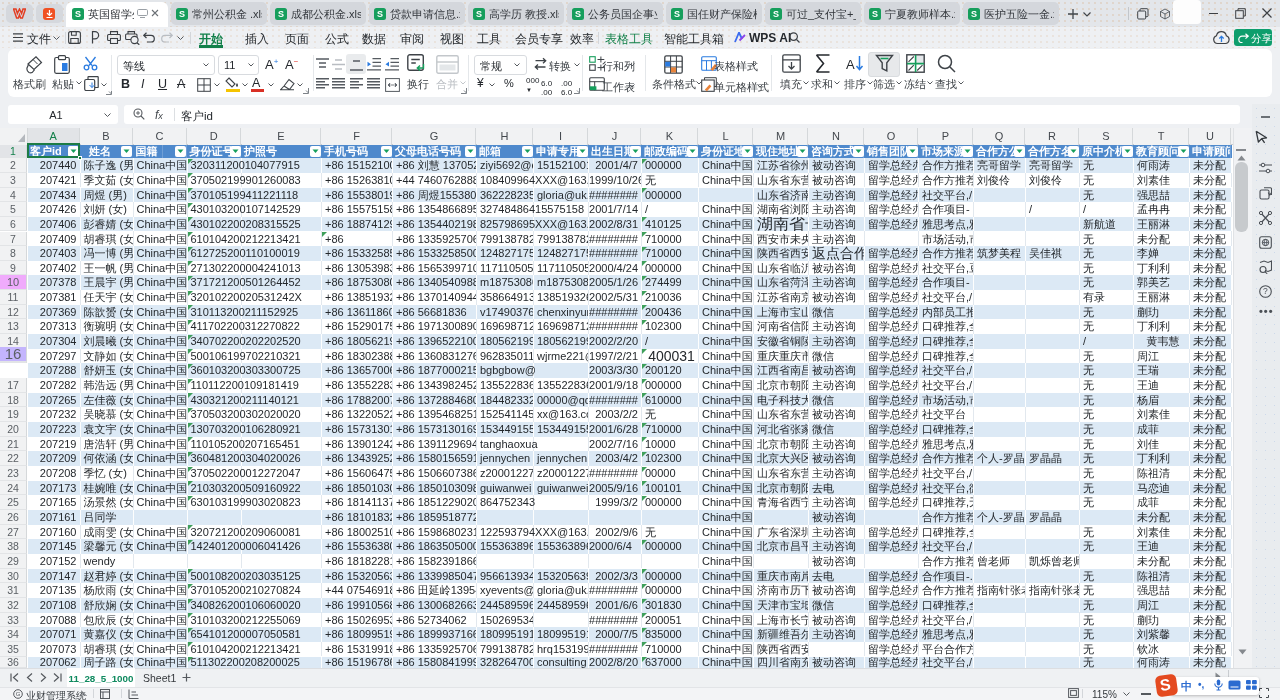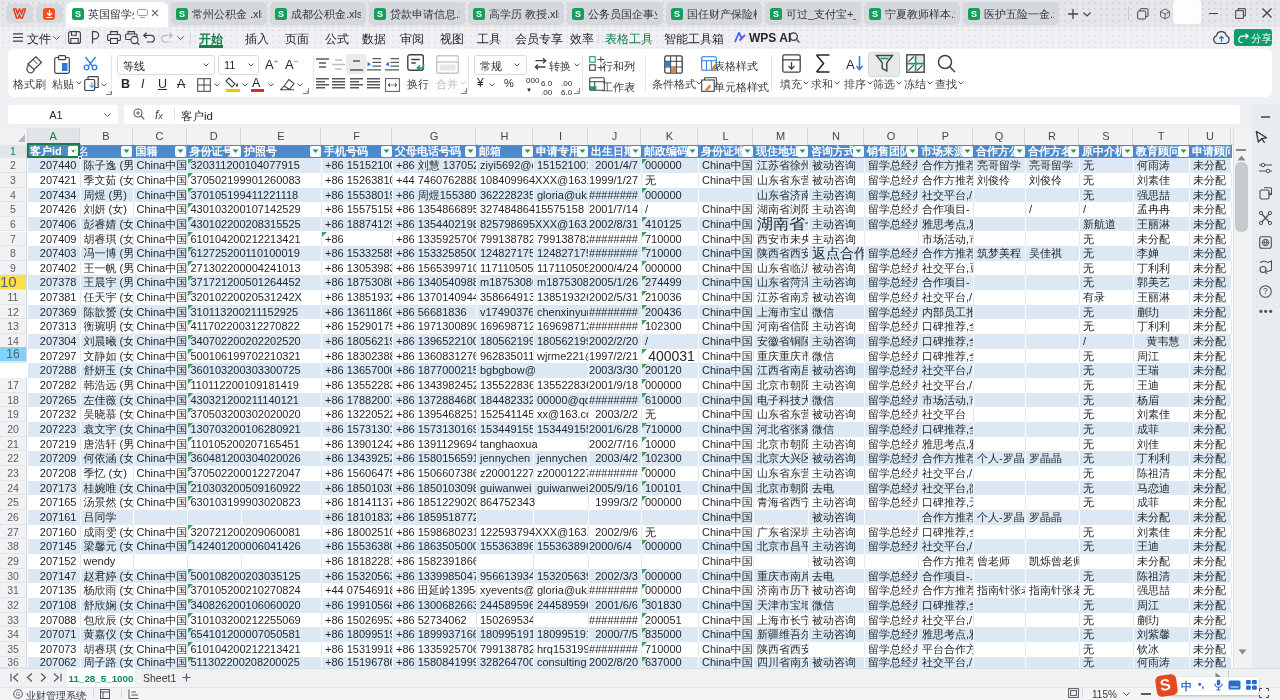--- a/index.html
+++ b/index.html
@@ -449,27 +449,27 @@
 <div class="ab" style="left:1190px;top:128px;width:41px;height:16.7px;background:#f1f2f3;border-right:1px solid #d5d8da;font-size:11px;color:#43484d;text-align:center;line-height:16px;font-weight:normal;">U</div>
 <div class="ab" style="left:0;top:144.7px;width:27px;height:13.5px;background:#e2e4e7;border-right:1px solid #d5d8da;border-bottom:1px solid #e2e4e6;font-size:10.5px;color:#13804a;text-align:center;line-height:13.5px">1</div>
 <div class="ab" style="left:0;top:158.2px;width:27px;height:14.66px;background:#f1f2f3;border-right:1px solid #d5d8da;border-bottom:1px solid #e2e4e6;font-size:10.5px;color:#5b6065;text-align:center;line-height:14.66px">2</div>
 <div class="ab" style="left:0;top:172.86px;width:27px;height:14.66px;background:#f1f2f3;border-right:1px solid #d5d8da;border-bottom:1px solid #e2e4e6;font-size:10.5px;color:#5b6065;text-align:center;line-height:14.66px">3</div>
 <div class="ab" style="left:0;top:187.52px;width:27px;height:14.66px;background:#f1f2f3;border-right:1px solid #d5d8da;border-bottom:1px solid #e2e4e6;font-size:10.5px;color:#5b6065;text-align:center;line-height:14.66px">4</div>
 <div class="ab" style="left:0;top:202.18px;width:27px;height:14.66px;background:#f1f2f3;border-right:1px solid #d5d8da;border-bottom:1px solid #e2e4e6;font-size:10.5px;color:#5b6065;text-align:center;line-height:14.66px">5</div>
 <div class="ab" style="left:0;top:216.84px;width:27px;height:14.66px;background:#f1f2f3;border-right:1px solid #d5d8da;border-bottom:1px solid #e2e4e6;font-size:10.5px;color:#5b6065;text-align:center;line-height:14.66px">6</div>
 <div class="ab" style="left:0;top:231.5px;width:27px;height:14.66px;background:#f1f2f3;border-right:1px solid #d5d8da;border-bottom:1px solid #e2e4e6;font-size:10.5px;color:#5b6065;text-align:center;line-height:14.66px">7</div>
 <div class="ab" style="left:0;top:246.16px;width:27px;height:14.66px;background:#f1f2f3;border-right:1px solid #d5d8da;border-bottom:1px solid #e2e4e6;font-size:10.5px;color:#5b6065;text-align:center;line-height:14.66px">8</div>
 <div class="ab" style="left:0;top:260.82px;width:27px;height:14.66px;background:#f1f2f3;border-right:1px solid #d5d8da;border-bottom:1px solid #e2e4e6;font-size:10.5px;color:#5b6065;text-align:center;line-height:14.66px">9</div>
-<div class="ab" style="left:0;top:275.48px;width:27px;height:14.66px;background:#fde047;border-right:1px solid #d5d8da;border-bottom:1px solid #e2e4e6;font-size:15px;color:#5b6065;line-height:14.66px">10</div>
+<div class="ab" style="left:0;top:275.48px;width:27px;height:14.66px;background:#f0abfc;border-right:1px solid #d5d8da;border-bottom:1px solid #e2e4e6;font-size:11px;color:#5b6065;text-align:center;line-height:14.66px">10</div>
 <div class="ab" style="left:0;top:290.14px;width:27px;height:14.66px;background:#f1f2f3;border-right:1px solid #d5d8da;border-bottom:1px solid #e2e4e6;font-size:10.5px;color:#5b6065;text-align:center;line-height:14.66px">11</div>
 <div class="ab" style="left:0;top:304.8px;width:27px;height:14.66px;background:#f1f2f3;border-right:1px solid #d5d8da;border-bottom:1px solid #e2e4e6;font-size:10.5px;color:#5b6065;text-align:center;line-height:14.66px">12</div>
 <div class="ab" style="left:0;top:319.46px;width:27px;height:14.66px;background:#f1f2f3;border-right:1px solid #d5d8da;border-bottom:1px solid #e2e4e6;font-size:10.5px;color:#5b6065;text-align:center;line-height:14.66px">13</div>
 <div class="ab" style="left:0;top:334.12px;width:27px;height:14.66px;background:#f1f2f3;border-right:1px solid #d5d8da;border-bottom:1px solid #e2e4e6;font-size:10.5px;color:#5b6065;text-align:center;line-height:14.66px">14</div>
 <div class="ab" style="left:0;top:348.78px;width:27px;height:14.66px;background:#f1f2f3;border-right:1px solid #d5d8da;border-bottom:1px solid #e2e4e6;font-size:10.5px;color:#5b6065;text-align:center;line-height:14.66px">15</div>
-<div class="ab" style="left:0;top:347px;width:27px;height:14.66px;background:#7dd3fc;border-right:1px solid #d5d8da;border-bottom:1px solid #e2e4e6;font-size:12px;color:#5b6065;text-align:center;line-height:14.66px">16</div>
+<div class="ab" style="left:0;top:347px;width:27px;height:14.66px;background:#c4b5fd;border-right:1px solid #d5d8da;border-bottom:1px solid #e2e4e6;font-size:15px;color:#5b6065;text-align:center;line-height:14.66px">16</div>
 <div class="ab" style="left:0;top:378.1px;width:27px;height:14.66px;background:#f1f2f3;border-right:1px solid #d5d8da;border-bottom:1px solid #e2e4e6;font-size:10.5px;color:#5b6065;text-align:center;line-height:14.66px">17</div>
 <div class="ab" style="left:0;top:392.76px;width:27px;height:14.66px;background:#f1f2f3;border-right:1px solid #d5d8da;border-bottom:1px solid #e2e4e6;font-size:10.5px;color:#5b6065;text-align:center;line-height:14.66px">18</div>
 <div class="ab" style="left:0;top:407.42px;width:27px;height:14.66px;background:#f1f2f3;border-right:1px solid #d5d8da;border-bottom:1px solid #e2e4e6;font-size:10.5px;color:#5b6065;text-align:center;line-height:14.66px">19</div>
 <div class="ab" style="left:0;top:422.08px;width:27px;height:14.66px;background:#f1f2f3;border-right:1px solid #d5d8da;border-bottom:1px solid #e2e4e6;font-size:10.5px;color:#5b6065;text-align:center;line-height:14.66px">20</div>
 <div class="ab" style="left:0;top:436.74px;width:27px;height:14.66px;background:#f1f2f3;border-right:1px solid #d5d8da;border-bottom:1px solid #e2e4e6;font-size:10.5px;color:#5b6065;text-align:center;line-height:14.66px">21</div>
 <div class="ab" style="left:0;top:451.4px;width:27px;height:14.66px;background:#f1f2f3;border-right:1px solid #d5d8da;border-bottom:1px solid #e2e4e6;font-size:10.5px;color:#5b6065;text-align:center;line-height:14.66px">22</div>
 <div class="ab" style="left:0;top:466.06px;width:27px;height:14.66px;background:#f1f2f3;border-right:1px solid #d5d8da;border-bottom:1px solid #e2e4e6;font-size:10.5px;color:#5b6065;text-align:center;line-height:14.66px">23</div>
 <div class="ab" style="left:0;top:480.72px;width:27px;height:14.66px;background:#f1f2f3;border-right:1px solid #d5d8da;border-bottom:1px solid #e2e4e6;font-size:10.5px;color:#5b6065;text-align:center;line-height:14.66px">24</div>
 <div class="ab" style="left:0;top:495.38px;width:27px;height:14.66px;background:#f1f2f3;border-right:1px solid #d5d8da;border-bottom:1px solid #e2e4e6;font-size:10.5px;color:#5b6065;text-align:center;line-height:14.66px">25</div>
 <div class="ab" style="left:0;top:510.04px;width:27px;height:14.66px;background:#f1f2f3;border-right:1px solid #d5d8da;border-bottom:1px solid #e2e4e6;font-size:10.5px;color:#5b6065;text-align:center;line-height:14.66px">26</div>
@@ -521,21 +521,21 @@
 <div class="ab" style="left:1079px;top:158.2px;width:1px;height:509.8px;background:repeating-linear-gradient(to bottom,rgba(255,255,255,0.95) 0px,rgba(255,255,255,0.95) 14.66px,#e2e8ee 14.66px,#e2e8ee 29.32px)"></div>
 <div class="ab" style="left:1133px;top:158.2px;width:1px;height:509.8px;background:repeating-linear-gradient(to bottom,rgba(255,255,255,0.95) 0px,rgba(255,255,255,0.95) 14.66px,#e2e8ee 14.66px,#e2e8ee 29.32px)"></div>
 <div class="ab" style="left:1189px;top:158.2px;width:1px;height:509.8px;background:repeating-linear-gradient(to bottom,rgba(255,255,255,0.95) 0px,rgba(255,255,255,0.95) 14.66px,#e2e8ee 14.66px,#e2e8ee 29.32px)"></div>
 <div class="ab" style="left:1231px;top:158.2px;width:1px;height:509.8px;background:repeating-linear-gradient(to bottom,rgba(255,255,255,0.95) 0px,rgba(255,255,255,0.95) 14.66px,#e2e8ee 14.66px,#e2e8ee 29.32px)"></div>
 <div class="ab" style="left:28px;top:144.7px;width:1204px;height:13.5px;background:#4e89cc"></div>
 <div class="ab tx" style="left:28px;top:144.7px;width:51.5px;height:13.5px;border-right:1px solid #6f9fd6;font-size:11px;font-weight:bold;color:#fff;line-height:13.5px;padding-left:2px">客户id</div>
 <div class="ab" style="left:68px;top:145.9px;width:11px;height:11px;background:#fff;border-radius:2px"></div>
 <svg class="ab" style="left:70px;top:148.9px" width="7" height="5" viewBox="0 0 7 5">
     <path d="M0.5 0.5 L3.5 4 L6.5 0.5 Z" fill="#169e5c"></path>
   </svg>
-<div class="ab tx" style="left:65px;top:144.7px;width:76px;height:13.5px;border-right:1px solid #6f9fd6;font-size:11px;font-weight:normal;color:#fff;line-height:13.5px;padding-left:2px">姓名</div>
+<div class="ab tx" style="left:87px;top:144.7px;width:76px;height:13.5px;border-right:1px solid #6f9fd6;font-size:11px;font-weight:bold;color:#fff;line-height:13.5px;padding-left:2px">姓名</div>
 <div class="ab" style="left:121px;top:145.9px;width:11px;height:11px;background:#fff;border-radius:2px"></div>
 <svg class="ab" style="left:123px;top:148.9px" width="7" height="5" viewBox="0 0 7 5">
     <path d="M0.5 0.5 L3.5 4 L6.5 0.5 Z" fill="#169e5c"></path>
   </svg>
 <div class="ab tx" style="left:133.5px;top:144.7px;width:53px;height:13.5px;border-right:1px solid #6f9fd6;font-size:11px;font-weight:bold;color:#fff;line-height:13.5px;padding-left:2px">国籍</div>
 <div class="ab" style="left:175px;top:145.9px;width:11px;height:11px;background:#fff;border-radius:2px"></div>
 <svg class="ab" style="left:177px;top:148.9px" width="7" height="5" viewBox="0 0 7 5">
     <path d="M0.5 0.5 L3.5 4 L6.5 0.5 Z" fill="#169e5c"></path>
   </svg>
 <div class="ab tx" style="left:187.5px;top:144.7px;width:53.5px;height:13.5px;border-right:1px solid #6f9fd6;font-size:11px;font-weight:bold;color:#fff;line-height:13.5px;padding-left:2px">身份证号</div>
@@ -653,21 +653,21 @@
 <div class="ab tx" style="left:28px;top:172.86px;width:51.5px;height:14.66px;font-size:11px;color:#24282c;line-height:14.66px;text-align:right;padding-right:3px">207421</div>
 <div class="ab tx" style="left:80.5px;top:172.86px;width:52px;height:14.66px;font-size:11px;color:#24282c;line-height:14.66px;text-align:left;padding-left:3px">季文茹 (女)</div>
 <div class="ab tx" style="left:133.5px;top:172.86px;width:53px;height:14.66px;font-size:11px;color:#24282c;line-height:14.66px;text-align:left;padding-left:3px">China中国</div>
 <div class="ab tx" style="left:187.5px;top:172.86px;width:133.5px;height:14.66px;font-size:11px;color:#24282c;line-height:14.66px;text-align:left;padding-left:3px">370502199901260083</div>
 <svg class="ab" style="left:187.5px;top:173.36px" width="5" height="5" viewBox="0 0 5 5">
     <path d="M0 0 H5 L0 5 Z" fill="#3fa05b"></path>
   </svg>
 <div class="ab tx" style="left:322px;top:172.86px;width:70px;height:14.66px;font-size:11px;color:#24282c;line-height:14.66px;text-align:left;padding-left:3px">+86 1526381055</div>
 <div class="ab tx" style="left:393px;top:172.86px;width:83px;height:14.66px;font-size:11px;color:#24282c;line-height:14.66px;text-align:left;padding-left:3px">+44 74607628881</div>
 <div class="ab tx" style="left:477px;top:172.86px;width:111px;height:14.66px;font-size:11px;color:#24282c;line-height:14.66px;text-align:left;padding-left:3px">108409964XXX@163.c</div>
-<div class="ab tx" style="left:589px;top:172.86px;width:52px;height:14.66px;font-size:11px;color:#24282c;line-height:14.66px;text-align:right;padding-right:3px">1999/1/27</div>
+<div class="ab tx" style="left:589px;top:172.86px;width:52px;height:14.66px;font-size:11px;color:#24282c;line-height:14.66px;text-align:right;padding-right:3px">1999/10/26</div>
 <div class="ab tx" style="left:642px;top:172.86px;width:56px;height:14.66px;font-size:11px;color:#24282c;line-height:14.66px;text-align:left;padding-left:3px">无</div>
 <div class="ab tx" style="left:699px;top:172.86px;width:54px;height:14.66px;font-size:11px;color:#24282c;line-height:14.66px;text-align:left;padding-left:3px">China中国</div>
 <div class="ab tx" style="left:754px;top:172.86px;width:54px;height:14.66px;font-size:11px;color:#24282c;line-height:14.66px;text-align:left;padding-left:3px">山东省东营</div>
 <div class="ab tx" style="left:809px;top:172.86px;width:55px;height:14.66px;font-size:11px;color:#24282c;line-height:14.66px;text-align:left;padding-left:3px">被动咨询</div>
 <div class="ab tx" style="left:865px;top:172.86px;width:53px;height:14.66px;font-size:11px;color:#24282c;line-height:14.66px;text-align:left;padding-left:3px">留学总经办</div>
 <div class="ab tx" style="left:919px;top:172.86px;width:54px;height:14.66px;font-size:11px;color:#24282c;line-height:14.66px;text-align:left;padding-left:3px">合作方推荐</div>
 <div class="ab tx" style="left:974px;top:172.86px;width:51px;height:14.66px;font-size:11px;color:#24282c;line-height:14.66px;text-align:left;padding-left:3px">刘俊伶</div>
 <div class="ab tx" style="left:1026px;top:172.86px;width:53px;height:14.66px;font-size:11px;color:#24282c;line-height:14.66px;text-align:left;padding-left:3px">刘俊伶</div>
 <div class="ab tx" style="left:1080px;top:172.86px;width:53px;height:14.66px;font-size:11px;color:#24282c;line-height:14.66px;text-align:left;padding-left:3px">无</div>
 <div class="ab tx" style="left:1134px;top:172.86px;width:55px;height:14.66px;font-size:11px;color:#24282c;line-height:14.66px;text-align:left;padding-left:3px">刘素佳</div>

